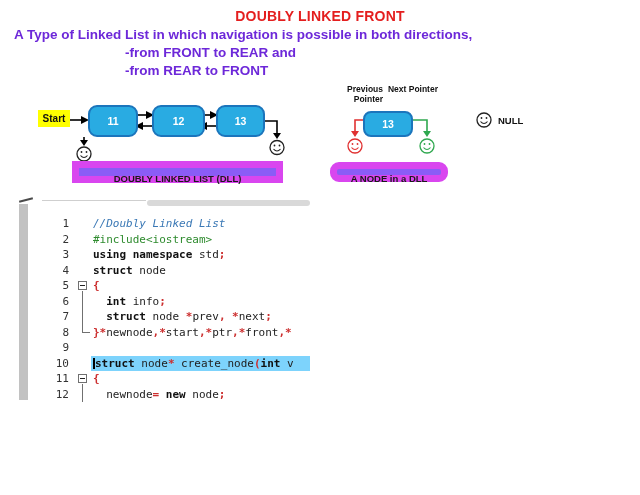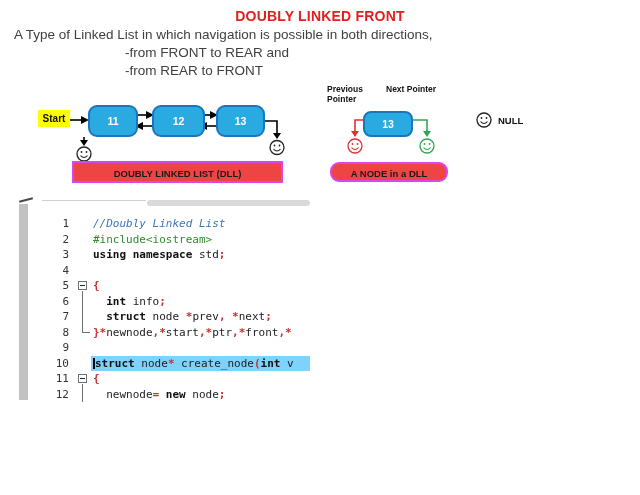--- a/index.html
+++ b/index.html
@@ -7,21 +7,21 @@
   .page {
     position:relative; width:640px; height:495px; background:#fff;
     font-family:"Liberation Sans", sans-serif; color:#111; overflow:hidden;
   }
   .abs { position:absolute; }
 
   .title {
     top:8px; left:0; width:640px; text-align:center;
     color:#e41e1e; font-weight:bold; font-size:14px; letter-spacing:.2px;
   }
-  .desc { font-size:13.5px; color:#404040; white-space:nowrap; }
+  .desc { font-size:13.5px; color:#6d28d9; white-space:nowrap;font-weight:bold; }
   .d1 { left:14px;  top:27px; }
   .d2 { left:125px; top:45px; }
   .d3 { left:125px; top:63px; }
 
   svg.connectors { left:0; top:0; pointer-events:none; }
 
   .start-label {
     left:38px; top:110px; width:32px; height:17px; background:#ffff00;
     font-weight:bold; font-size:10px; line-height:17px; text-align:center; z-index:3;
   }
@@ -29,30 +29,30 @@
     background:#29abe2; border:2px solid #1b75bc; border-radius:9px;
     color:#fff; font-weight:bold; font-size:10.5px;
     display:flex; align-items:center; justify-content:center; z-index:3;
   }
   .n11 { left:88px;  top:105px; width:50px; height:32px; }
   .n12 { left:152px; top:105px; width:53px; height:32px; }
   .n13 { left:216px; top:105px; width:49px; height:32px; }
   .n13b { left:363px; top:111px; width:50px; height:26px; border-radius:8px; }
 
   .ptr-label {
-    top:85px; width:56px; text-align:left;
+    top:85px; width:56px; text-align:right;
     font-weight:bold; font-size:8.5px; line-height:9.5px; color:#111;
   }
   .prev-ptr { left:327px; }
   .next-ptr { left:386px; width:52px; }
 
   .null-label { left:498px; top:115px; font-weight:bold; font-size:9.5px; }
 
   .caption-box {
-    border:2px solid #d946ef; background:#ef4444; text-align:center;
+    border:7px solid #d946ef; background:#8b5cf6; text-align:center;
     font-size:9.5px; font-weight:600; color:#1a1a1a;
   }
   .dll-box  { left:72px;  top:161px; width:211px; height:22px; line-height:22px; }
   .node-box { left:330px; top:162px; width:118px; height:20px; line-height:20px;border-radius:9px; }
 
   
   .editor {
     left:14px; top:196px; width:296px; height:212px; background:#fff;
     font-family:"DejaVu Sans Mono", monospace; font-size:11px;
   }
@@ -179,21 +179,21 @@
 
   <div class="abs editor">
     <div class="remnant-slash"></div>
     <div class="remnant-line"></div>
     <div class="remnant-bar"></div>
     <div class="gutter-strip"></div>
     <div class="code-lines">
         <div class="crow"><span class="lnum">1</span><span class="fold"></span><span class="ctext"><span class="s-cm">//Doubly Linked List</span></span></div>
         <div class="crow"><span class="lnum">2</span><span class="fold"></span><span class="ctext"><span class="s-pp">#include&lt;iostream&gt;</span></span></div>
         <div class="crow"><span class="lnum">3</span><span class="fold"></span><span class="ctext"><span class="s-kw">using namespace</span><span class="s-pl"> std</span><span class="s-op">;</span></span></div>
-        <div class="crow"><span class="lnum">4</span><span class="fold"></span></div>
+        <div class="crow"><span class="lnum">4</span><span class="fold"></span><span class="ctext"><span class="s-kw">struct</span><span class="s-pl"> node</span></span></div>
         <div class="crow"><span class="lnum">5</span><span class="fold"><span class="fbox"></span><span class="vl below"></span></span><span class="ctext"><span class="s-op">{</span></span></div>
         <div class="crow"><span class="lnum">6</span><span class="fold"><span class="vl full"></span></span><span class="ctext"><span class="s-pl">  </span><span class="s-kw">int</span><span class="s-pl"> info</span><span class="s-op">;</span></span></div>
         <div class="crow"><span class="lnum">7</span><span class="fold"><span class="vl full"></span></span><span class="ctext"><span class="s-pl">  </span><span class="s-kw">struct</span><span class="s-pl"> node </span><span class="s-op">*</span><span class="s-pl">prev</span><span class="s-op">, *</span><span class="s-pl">next</span><span class="s-op">;</span></span></div>
         <div class="crow"><span class="lnum">8</span><span class="fold"><span class="vl top"></span><span class="hstub"></span></span><span class="ctext"><span class="s-op">}*</span><span class="s-pl">newnode</span><span class="s-op">,*</span><span class="s-pl">start</span><span class="s-op">,*</span><span class="s-pl">ptr</span><span class="s-op">,*</span><span class="s-pl">front</span><span class="s-op">,*</span></span></div>
         <div class="crow"><span class="lnum">9</span><span class="fold"></span><span class="ctext"></span></div>
         <div class="crow"><span class="lnum">10</span><span class="fold"></span><span class="ctext hl"><span class="caret"></span><span class="s-kw">struct</span><span class="s-pl"> node</span><span class="s-op">*</span><span class="s-pl"> create_node</span><span class="s-op">(</span><span class="s-kw">int</span><span class="s-pl"> v</span></span></div>
         <div class="crow"><span class="lnum">11</span><span class="fold"><span class="fbox"></span><span class="vl below"></span></span><span class="ctext"><span class="s-op">{</span></span></div>
         <div class="crow"><span class="lnum">12</span><span class="fold"><span class="vl full"></span></span><span class="ctext"><span class="s-pl">  newnode</span><span class="s-op">=</span><span class="s-pl"> </span><span class="s-kw">new</span><span class="s-pl"> node</span><span class="s-op">;</span></span></div>
       </div>
   </div>

